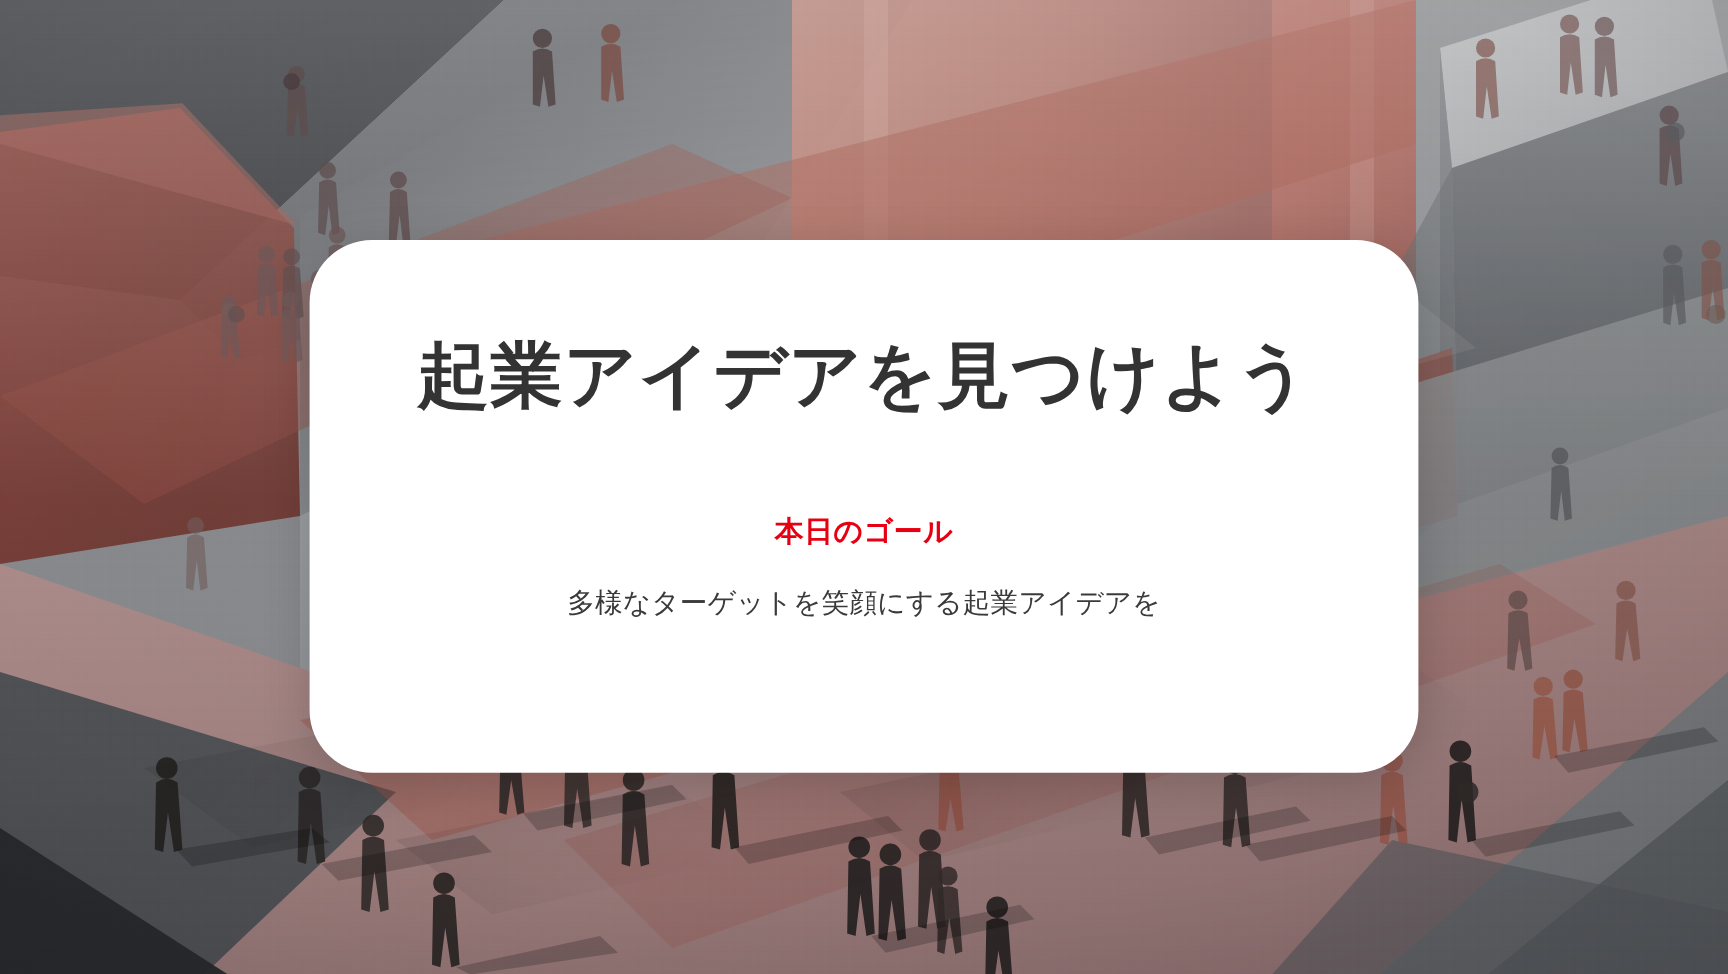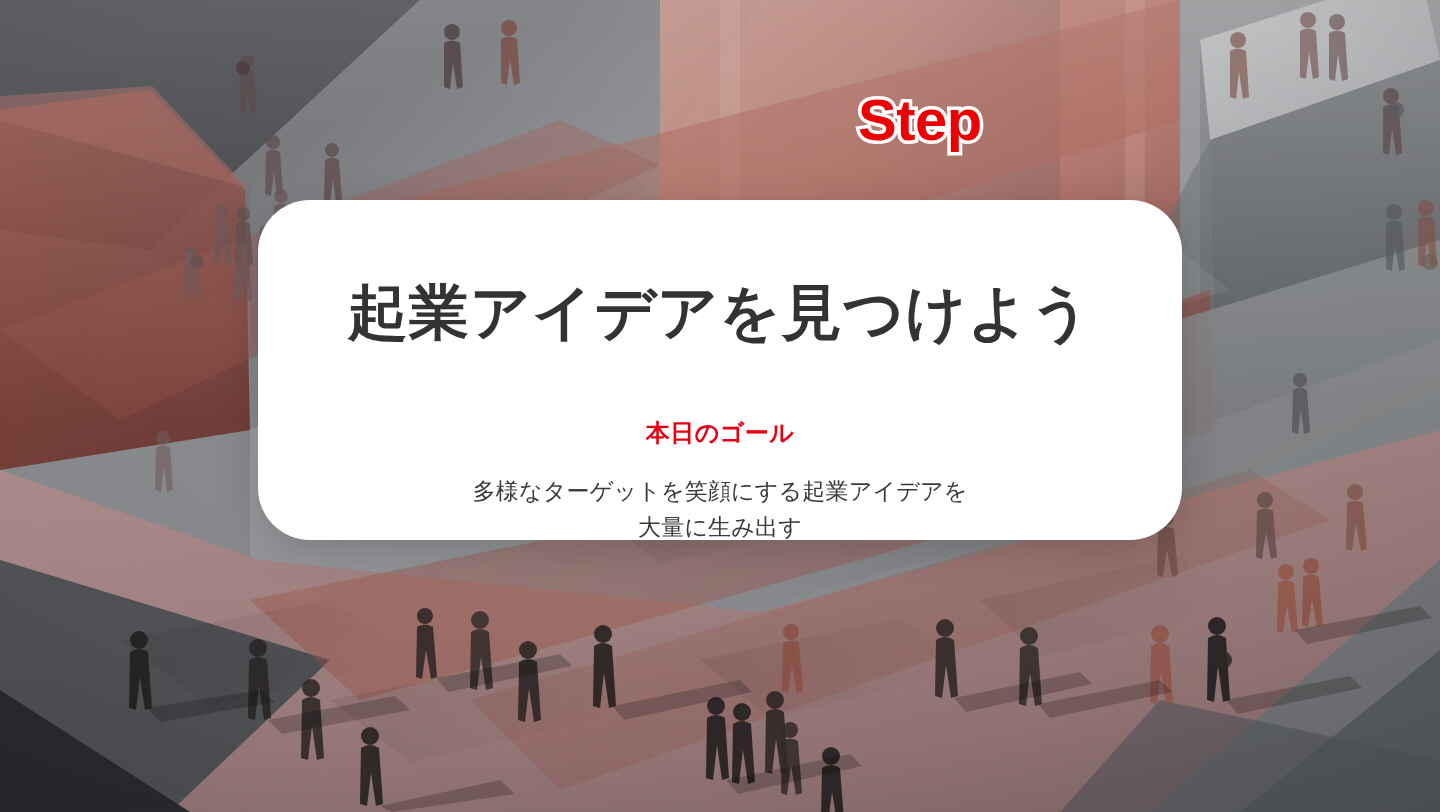--- a/index.html
+++ b/index.html
@@ -80,41 +80,41 @@
     white-space: nowrap;
     font-family: "Liberation Sans", "DejaVu Sans", sans-serif;
   }
 
   
   .card {
     position: absolute;
     left: 258px;
     top: 200px;
     width: 924px;
-    height: 340px;
+    height: 444px;
     background: #ffffff;
     border-radius: 52px;
     z-index: 8;
     display: flex;
     flex-direction: column;
     align-items: center;
     box-shadow: 0 10px 40px rgba(0,0,0,0.17);
   }
   .card-title {
     margin-top: 78px;
     font-size: 60px;
     font-weight: 700;
     color: #333333;
     letter-spacing: 1px;
     line-height: 1.15;
     text-align: center;
     white-space: nowrap;
   }
   .card-subtitle {
-    margin-top: 32px;
+    margin-top: 43px;
     font-size: 24px;
     font-weight: 700;
     color: #e60012;
     letter-spacing: 0.5px;
     text-align: center;
     line-height: 1.2;
   }
   .card-body {
     margin-top: 26px;
     font-size: 23px;
@@ -448,27 +448,25 @@
       </g>
 
       <polygon points="600,400 1180,250 1230,290 660,450" fill="#ffffff" opacity="0.07"></polygon>
     </svg>
 
     <div class="grain"></div>
     <div class="vignette"></div>
   </div>
 
   <div class="step-badge">
-    <span class="step-word">Step</span>
   </div>
 
   <div class="card">
     <h1 class="card-title">起業アイデアを見つけよう</h1>
 
     <div class="card-subtitle">本日のゴール</div>
 
     <div class="card-body">
       <span class="line">多様なターゲットを笑顔にする起業アイデアを</span>
-      <span class="line">大量に生み出す</span>
     </div>
   </div>
 
 </div>
 
 </body></html>

